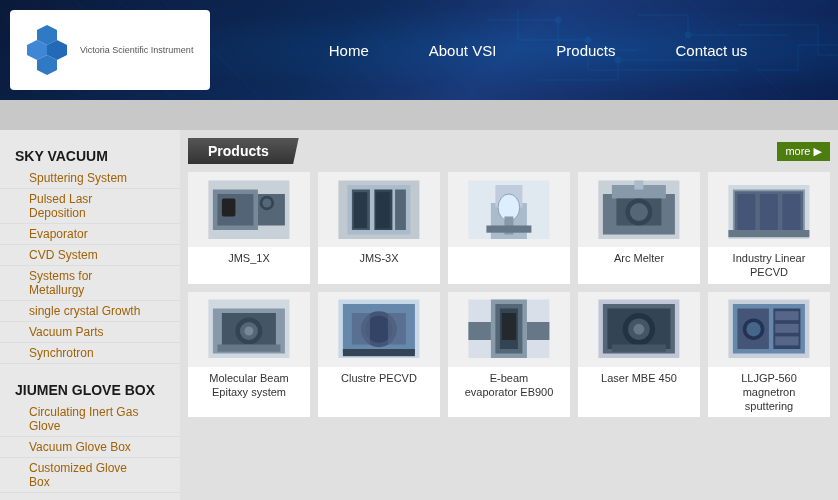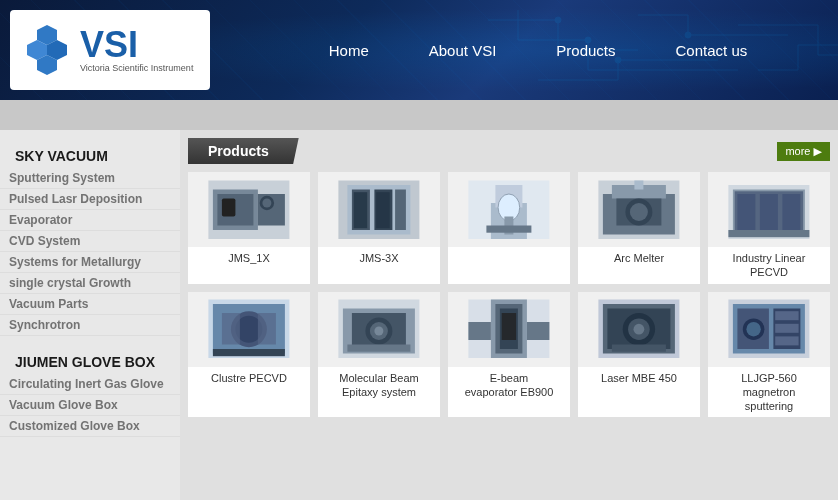--- a/index.html
+++ b/index.html
@@ -104,25 +104,24 @@
       flex-shrink: 0;
     }
     .sidebar-section-title {
       font-size: 14px;
       font-weight: bold;
       color: #1a1a1a;
       padding: 8px 15px 4px;
     }
     .sidebar-item {
       font-size: 12px;
-      color: #737373;
-      padding: 3px 9px;
+      color: #a16207;
+      padding: 3px 29px;
       cursor: pointer;
       border-bottom: 1px solid #ddd;
-      font-weight: bold;
     }
     .sidebar-divider { height: 10px; }
 
     
     .content {
       flex: 1;
       padding: 8px;
       overflow-y: auto;
       background: #e0e0e0;
     }
@@ -205,21 +204,20 @@
 
   <div class="logo-area">
     <svg class="logo-icon" viewBox="0 0 50 50">
 
       <polygon points="15,5 25,0 35,5 35,15 25,20 15,15" fill="#1a6abf" opacity="0.9"></polygon>
       <polygon points="5,20 15,15 25,20 25,30 15,35 5,30" fill="#2a7acf" opacity="0.9"></polygon>
       <polygon points="25,20 35,15 45,20 45,30 35,35 25,30" fill="#0a5aaf" opacity="0.9"></polygon>
       <polygon points="15,35 25,30 35,35 35,45 25,50 15,45" fill="#1a6abf" opacity="0.9"></polygon>
     </svg>
     <div class="logo-text">
-      <span class="logo-vsi">VSI</span>
       <span class="logo-subtitle">Victoria Scientific Instrument</span>
     </div>
   </div>
 
   <nav class="nav">
     <div class="nav-item">Home</div>
     <div class="nav-item">About VSI</div>
     <div class="nav-item">Products</div>
     <div class="nav-item">Contact us</div>
   </nav>
@@ -323,45 +321,45 @@
             <rect x="65" y="20" width="20" height="40" fill="#445577"></rect>
             <rect x="5" y="60" width="90" height="8" fill="#667788"></rect>
           </svg>
         </div>
         <div class="product-label">Industry Linear<br>PECVD</div>
       </div>
 
       <div class="product-item">
         <div class="product-img">
           <svg viewBox="0 0 100 75">
+            <rect x="5" y="5" width="90" height="65" fill="#d0d8e0"></rect>
+            <rect x="10" y="15" width="80" height="50" fill="#8899aa"></rect>
+            <rect x="20" y="20" width="60" height="40" fill="#445566"></rect>
+            <circle cx="50" cy="40" r="15" fill="#334455"></circle>
+            <circle cx="50" cy="40" r="10" fill="#556677"></circle>
+            <circle cx="50" cy="40" r="5" fill="#778899"></circle>
+            <rect x="15" y="55" width="70" height="8" fill="#667788"></rect>
+          </svg>
+        </div>
+        <div class="product-label">Molecular Beam<br>Epitaxy system</div>
+      </div>
+
+      <div class="product-item">
+        <div class="product-img">
+          <svg viewBox="0 0 100 75">
             <rect x="5" y="5" width="90" height="65" fill="#c8d8e8"></rect>
             <rect x="10" y="10" width="80" height="55" fill="#6688aa"></rect>
             <circle cx="50" cy="38" r="20" fill="#445577"></circle>
             <circle cx="50" cy="38" r="15" fill="#334466"></circle>
             <rect x="20" y="20" width="20" height="35" fill="#556688" opacity="0.7"></rect>
             <rect x="60" y="20" width="20" height="35" fill="#556688" opacity="0.7"></rect>
             <rect x="10" y="60" width="80" height="8" fill="#334455"></rect>
           </svg>
         </div>
         <div class="product-label">Clustre PECVD</div>
-      </div>
-
-      <div class="product-item">
-        <div class="product-img">
-          <svg viewBox="0 0 100 75">
-            <rect x="5" y="5" width="90" height="65" fill="#d0d8e0"></rect>
-            <rect x="10" y="15" width="80" height="50" fill="#8899aa"></rect>
-            <rect x="20" y="20" width="60" height="40" fill="#445566"></rect>
-            <circle cx="50" cy="40" r="15" fill="#334455"></circle>
-            <circle cx="50" cy="40" r="10" fill="#556677"></circle>
-            <circle cx="50" cy="40" r="5" fill="#778899"></circle>
-            <rect x="15" y="55" width="70" height="8" fill="#667788"></rect>
-          </svg>
-        </div>
-        <div class="product-label">Molecular Beam<br>Epitaxy system</div>
       </div>
 
       <div class="product-item">
         <div class="product-img">
           <svg viewBox="0 0 100 75">
             <rect x="5" y="5" width="90" height="65" fill="#d8dfe8"></rect>
             <rect x="30" y="5" width="40" height="65" fill="#8899aa"></rect>
             <rect x="35" y="10" width="30" height="55" fill="#556677"></rect>
             <rect x="40" y="15" width="20" height="45" fill="#334455"></rect>
             <rect x="5" y="30" width="25" height="20" fill="#667788"></rect>

